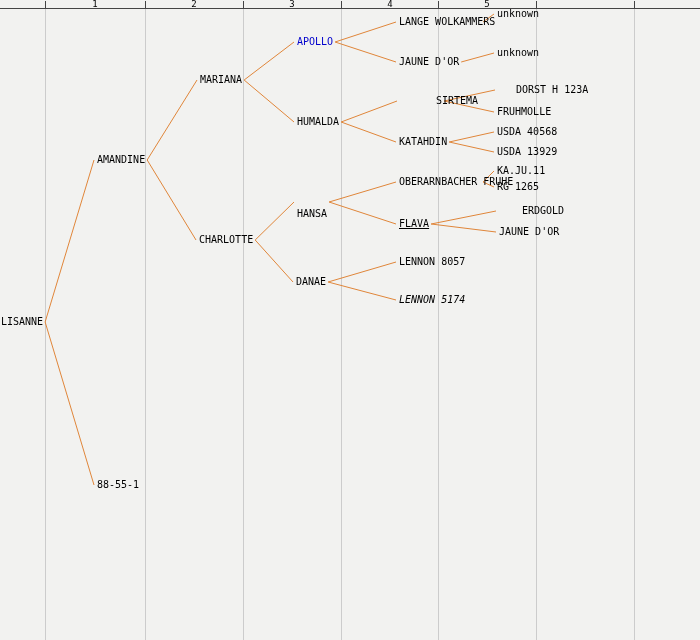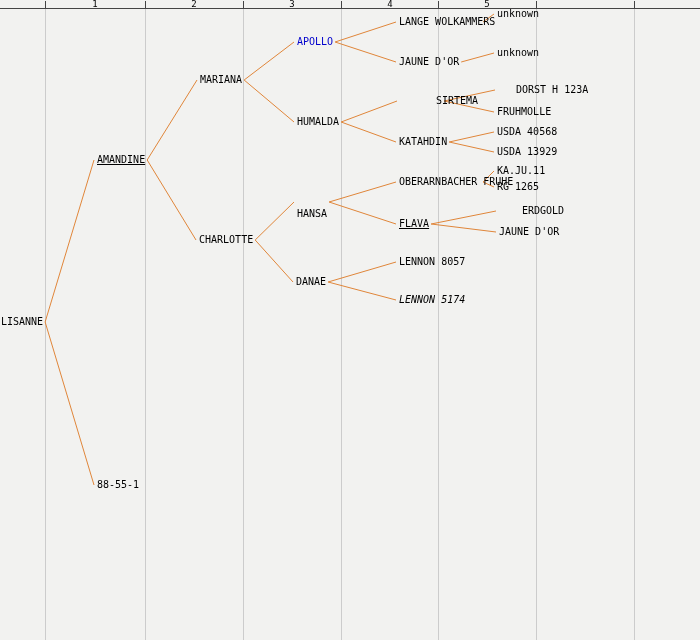--- a/index.html
+++ b/index.html
@@ -84,21 +84,21 @@
       <line x1="483" y1="182" x2="494" y2="187" stroke="#e0863a" stroke-width="1"></line>
       <line x1="431.1" y1="224" x2="496" y2="211" stroke="#e0863a" stroke-width="1"></line>
       <line x1="431.1" y1="224" x2="496" y2="232" stroke="#e0863a" stroke-width="1"></line>
     </svg>
     <span class="gen-label" style="left: 85px; color: rgb(0, 0, 0);">1</span>
     <span class="gen-label" style="left: 184px; color: rgb(0, 0, 0);">2</span>
     <span class="gen-label" style="left: 282px; color: rgb(0, 0, 0);">3</span>
     <span class="gen-label" style="left: 380px; color: rgb(0, 0, 0);">4</span>
     <span class="gen-label" style="left: 477px; color: rgb(0, 0, 0);">5</span>
     <span class="node" style="left: 1px; top: 316px; color: rgb(0, 0, 0);">LISANNE</span>
-    <span class="node" style="left: 97px; top: 154px; color: rgb(0, 0, 0); text-decoration: underline;">AMANDINE</span>
+    <span class="node" style="left: 97px; top: 154px; color: rgb(0, 0, 0);">AMANDINE</span>
     <span class="node" style="left: 97px; top: 479px; color: rgb(0, 0, 0);">88-55-1</span>
     <span class="node" style="left: 200px; top: 74px; color: rgb(0, 0, 0);">MARIANA</span>
     <span class="node" style="left: 199px; top: 234px; color: rgb(0, 0, 0);">CHARLOTTE</span>
     <span class="node" style="left: 297px; top: 36px; color: rgb(0, 0, 204);">APOLLO</span>
     <span class="node" style="left: 297px; top: 116px; color: rgb(0, 0, 0);">HUMALDA</span>
     <span class="node" style="left: 297px; top: 196px; color: rgb(0, 0, 0); margin-top: 12px;">HANSA</span>
     <span class="node" style="left: 296px; top: 276px; color: rgb(0, 0, 0);">DANAE</span>
     <span class="node" style="left: 399px; top: 16px; color: rgb(0, 0, 0);">LANGE WOLKAMMERS</span>
     <span class="node" style="left: 399px; top: 56px; color: rgb(0, 0, 0);">JAUNE D'OR</span>
     <span class="node" style="left: 400px; top: 95px; color: rgb(0, 0, 0); margin-left: 36px;">SIRTEMA</span>

